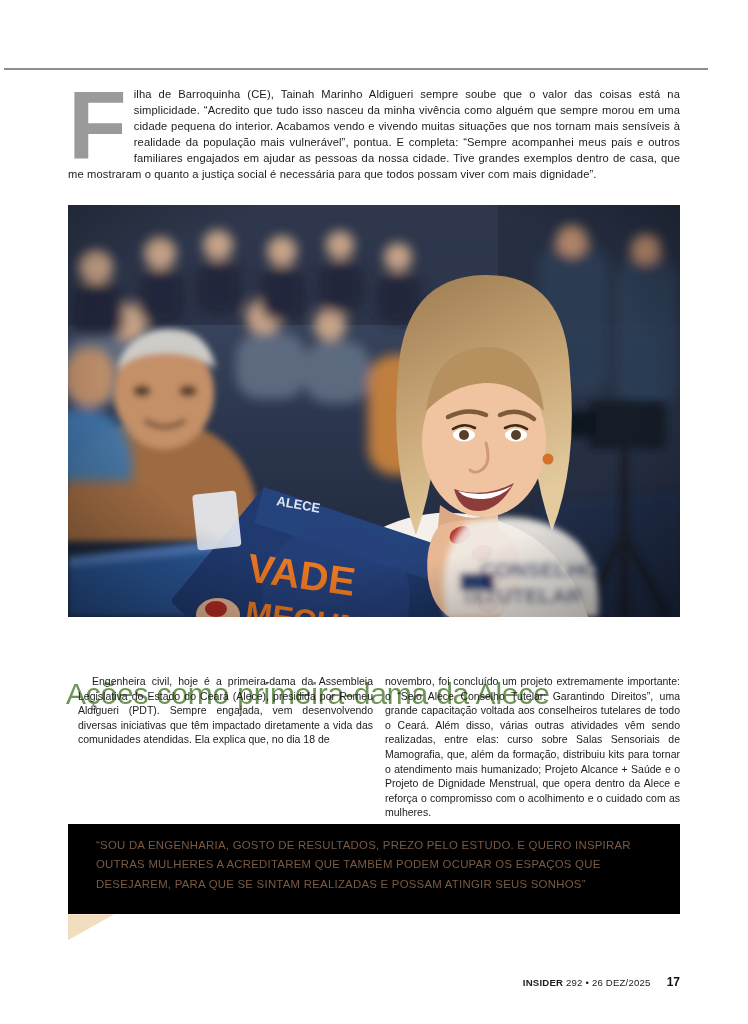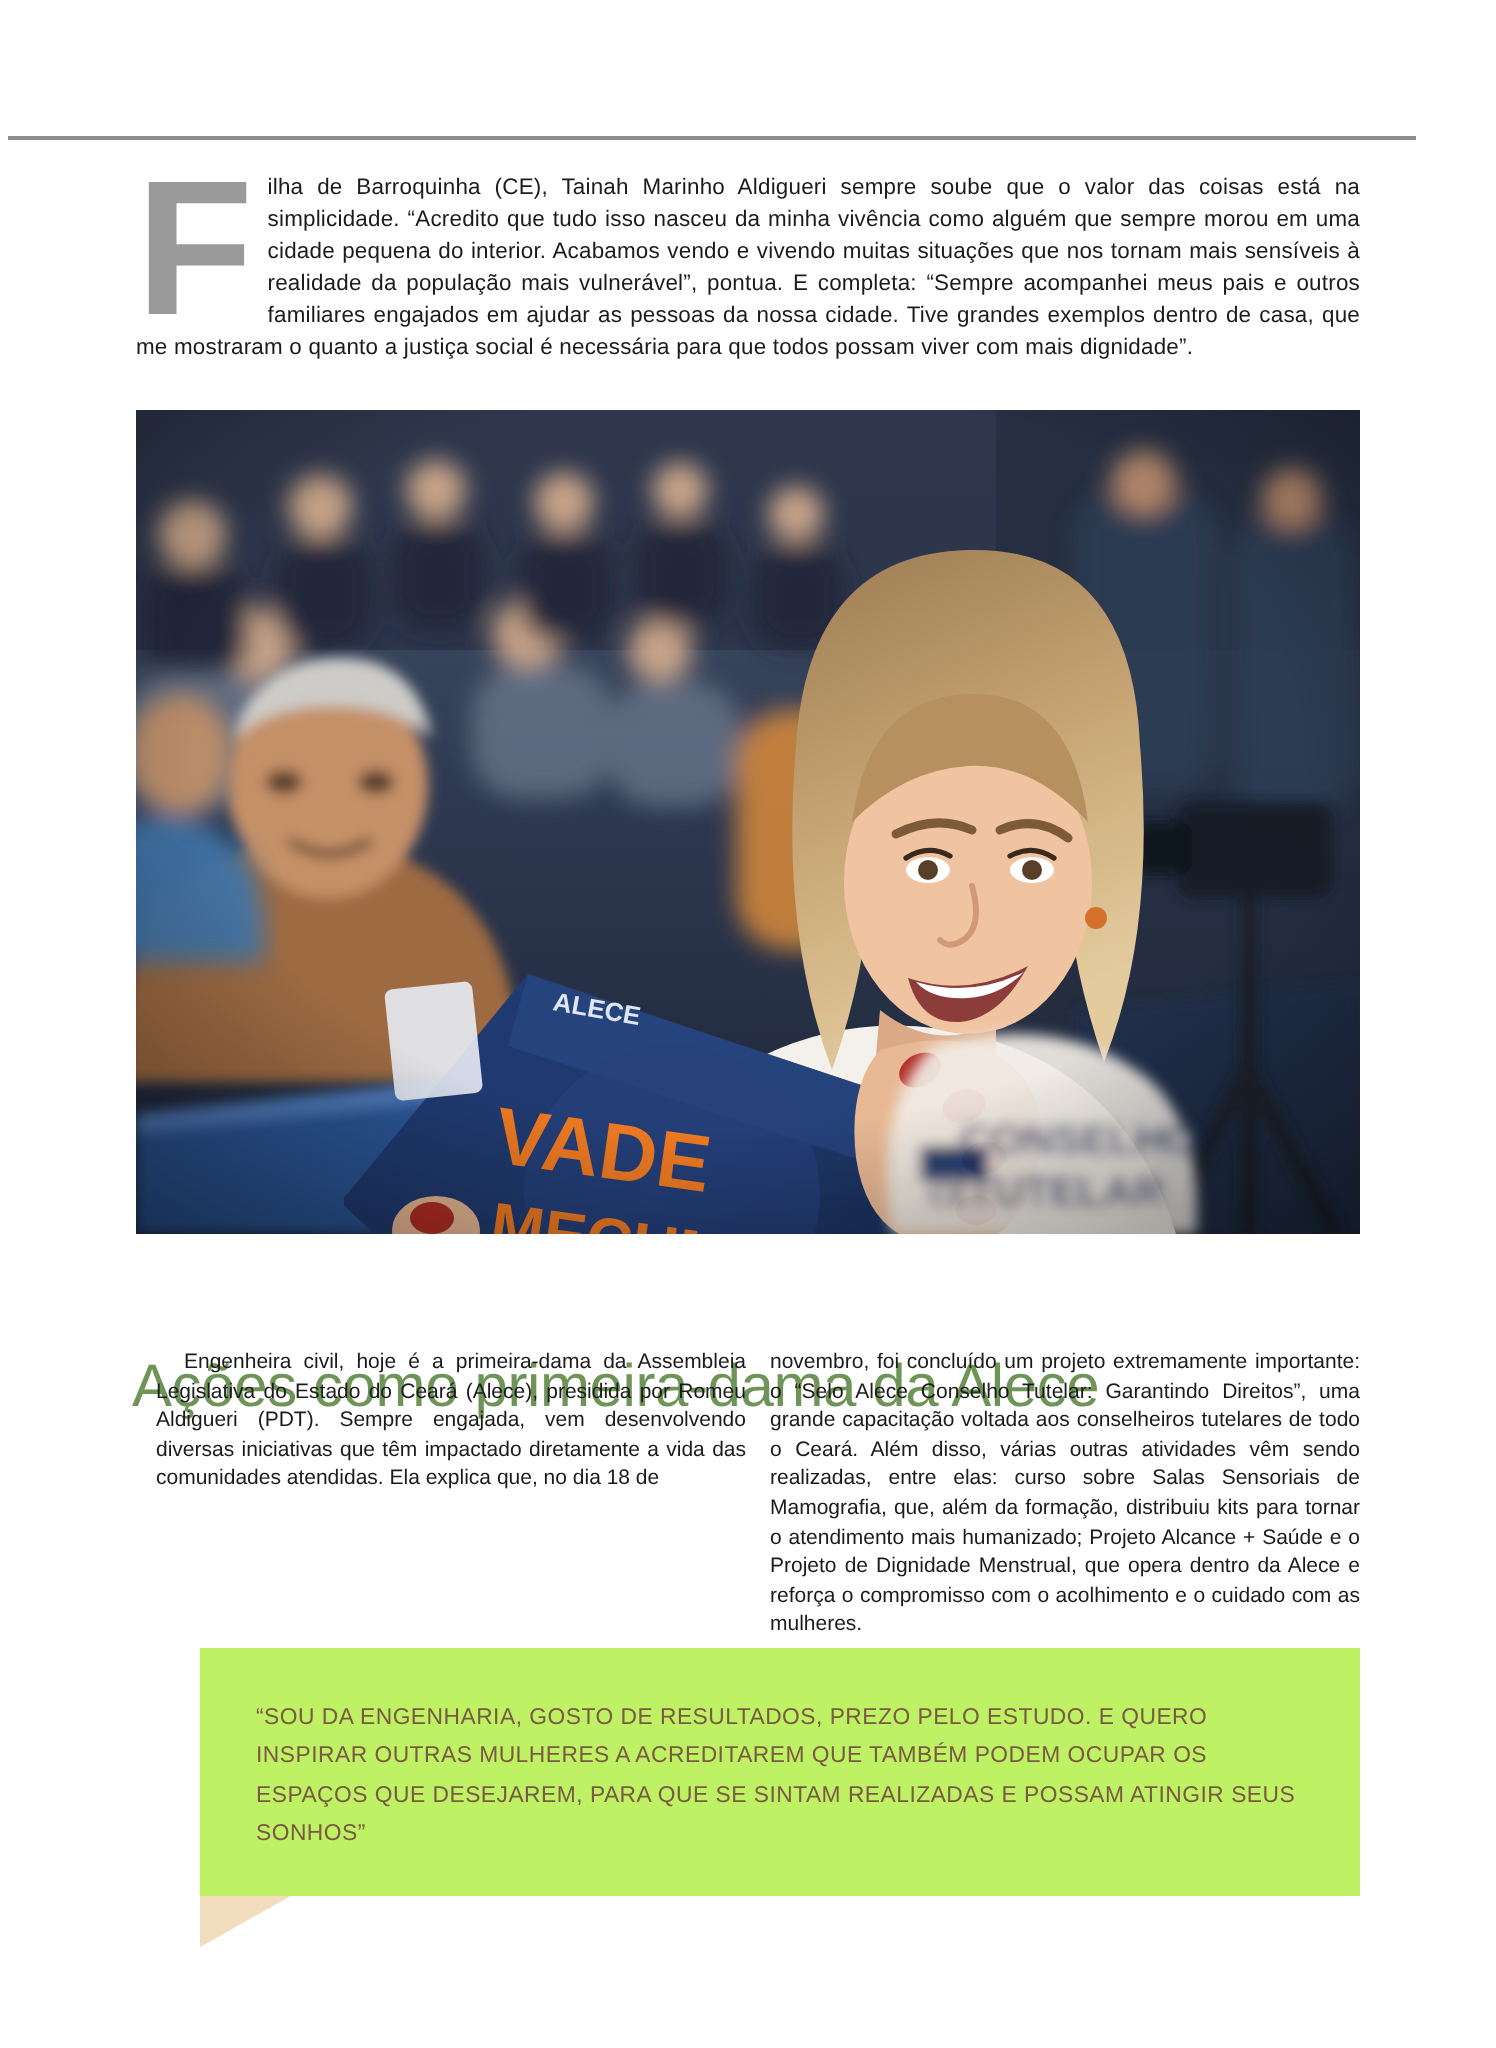--- a/index.html
+++ b/index.html
@@ -59,23 +59,22 @@
     text-align:justify;color:#1b1b1b;
   }
   .col p{margin:0;text-indent:14px;}
   .col.right p{text-indent:0;}
 
   
   .quote-wrap{
     position:absolute;left:68px;top:824px;width:612px;
   }
   .quote{
-    background:#bef264;padding:26px 28px 20px 28px;
+    background:#000000;padding:12px 28px 20px 28px;
     position:relative;
-    margin-left:32px;
   }
   .quote-text{
     font-size:11.4px;line-height:19.4px;color:#7a5a43;
     letter-spacing:.25px;text-transform:uppercase;font-weight:400;
   }
   .quote-tail{
     position:absolute;left:0;top:100%;width:46px;height:26px;
     background:#f3ddbf;
     clip-path:polygon(0 0,46px 0,0 26px);
   }
@@ -291,14 +290,21 @@
     </div>
   </div>
 
   <div class="quote-wrap">
     <div class="quote">
       <div class="quote-text">“SOU DA ENGENHARIA, GOSTO DE RESULTADOS, PREZO PELO ESTUDO. E QUERO INSPIRAR OUTRAS MULHERES A ACREDITAREM QUE TAMBÉM PODEM OCUPAR OS ESPAÇOS QUE DESEJAREM, PARA QUE SE SINTAM REALIZADAS E POSSAM ATINGIR SEUS SONHOS”</div>
       <div class="quote-tail"></div>
     </div>
   </div>
 
+  <div class="footer">
+    <div class="footer-info">
+      <b>INSIDER</b>
+      <span>292 • 26 DEZ/2025</span>
+    </div>
+    <div class="footer-page">17</div>
+  </div>
 
 </div>
 
 </body></html>

